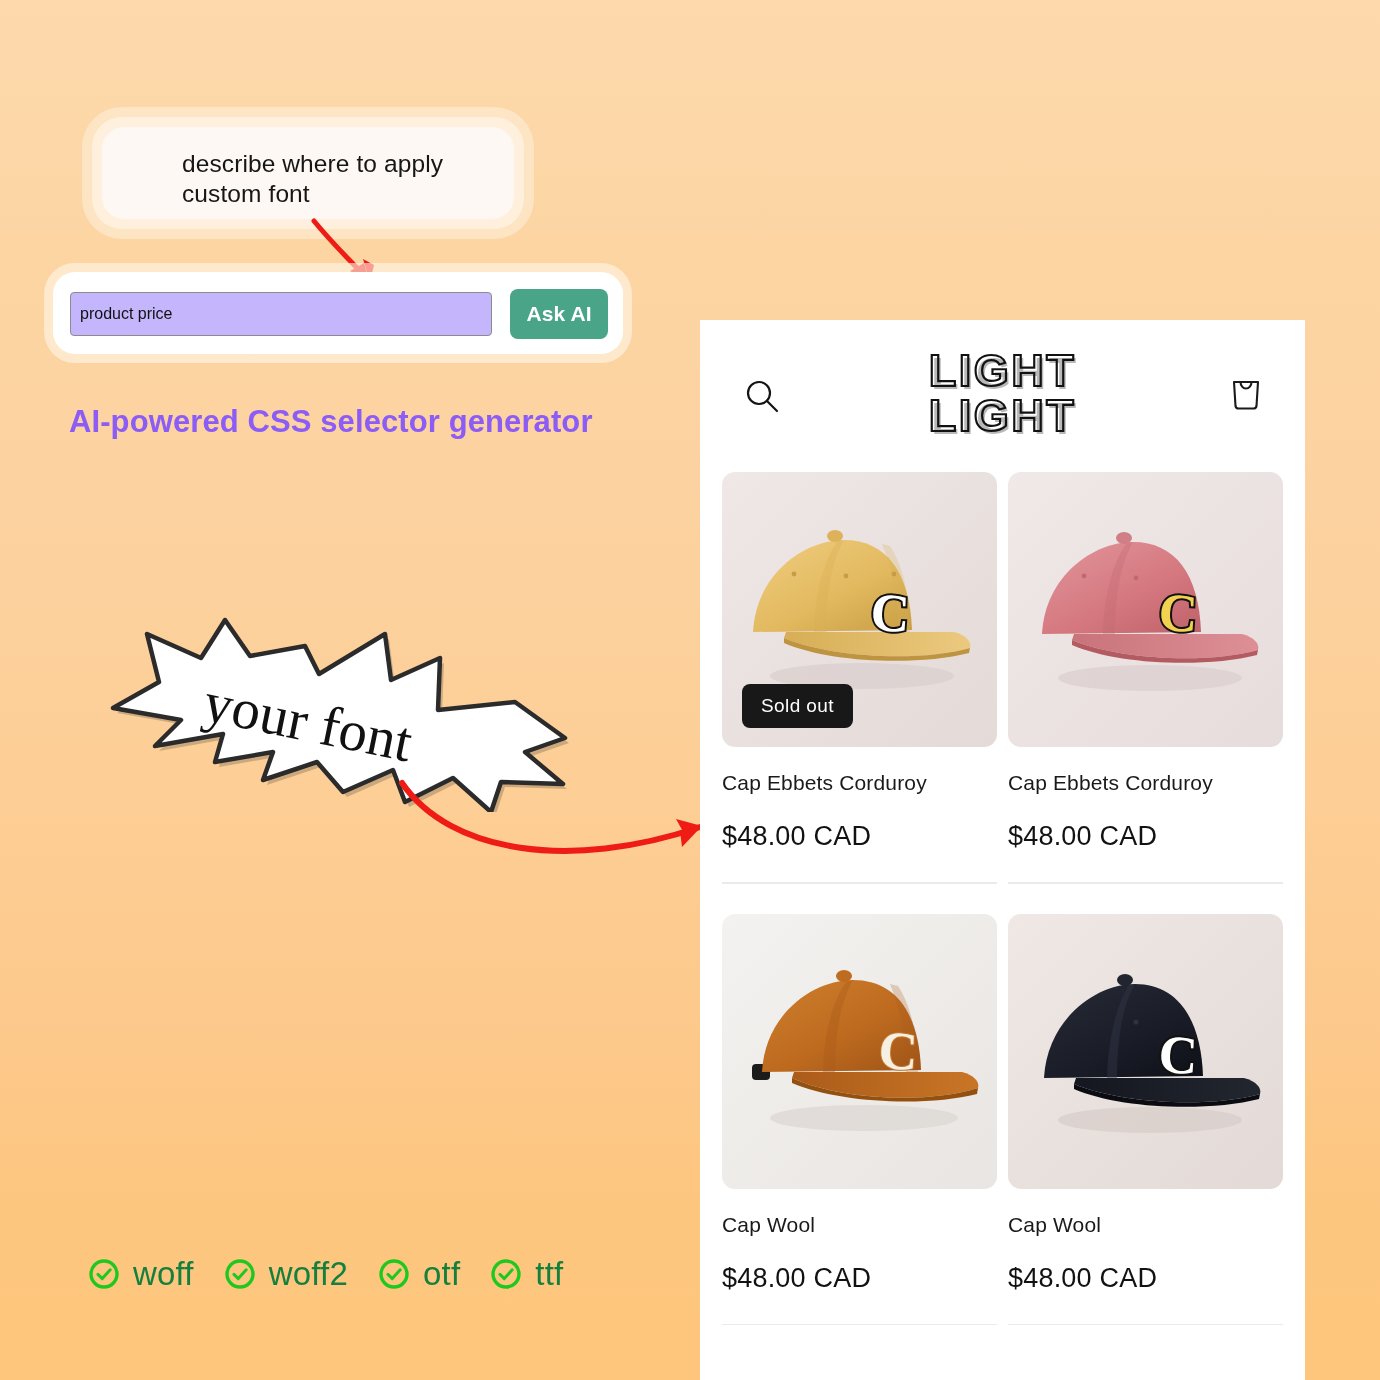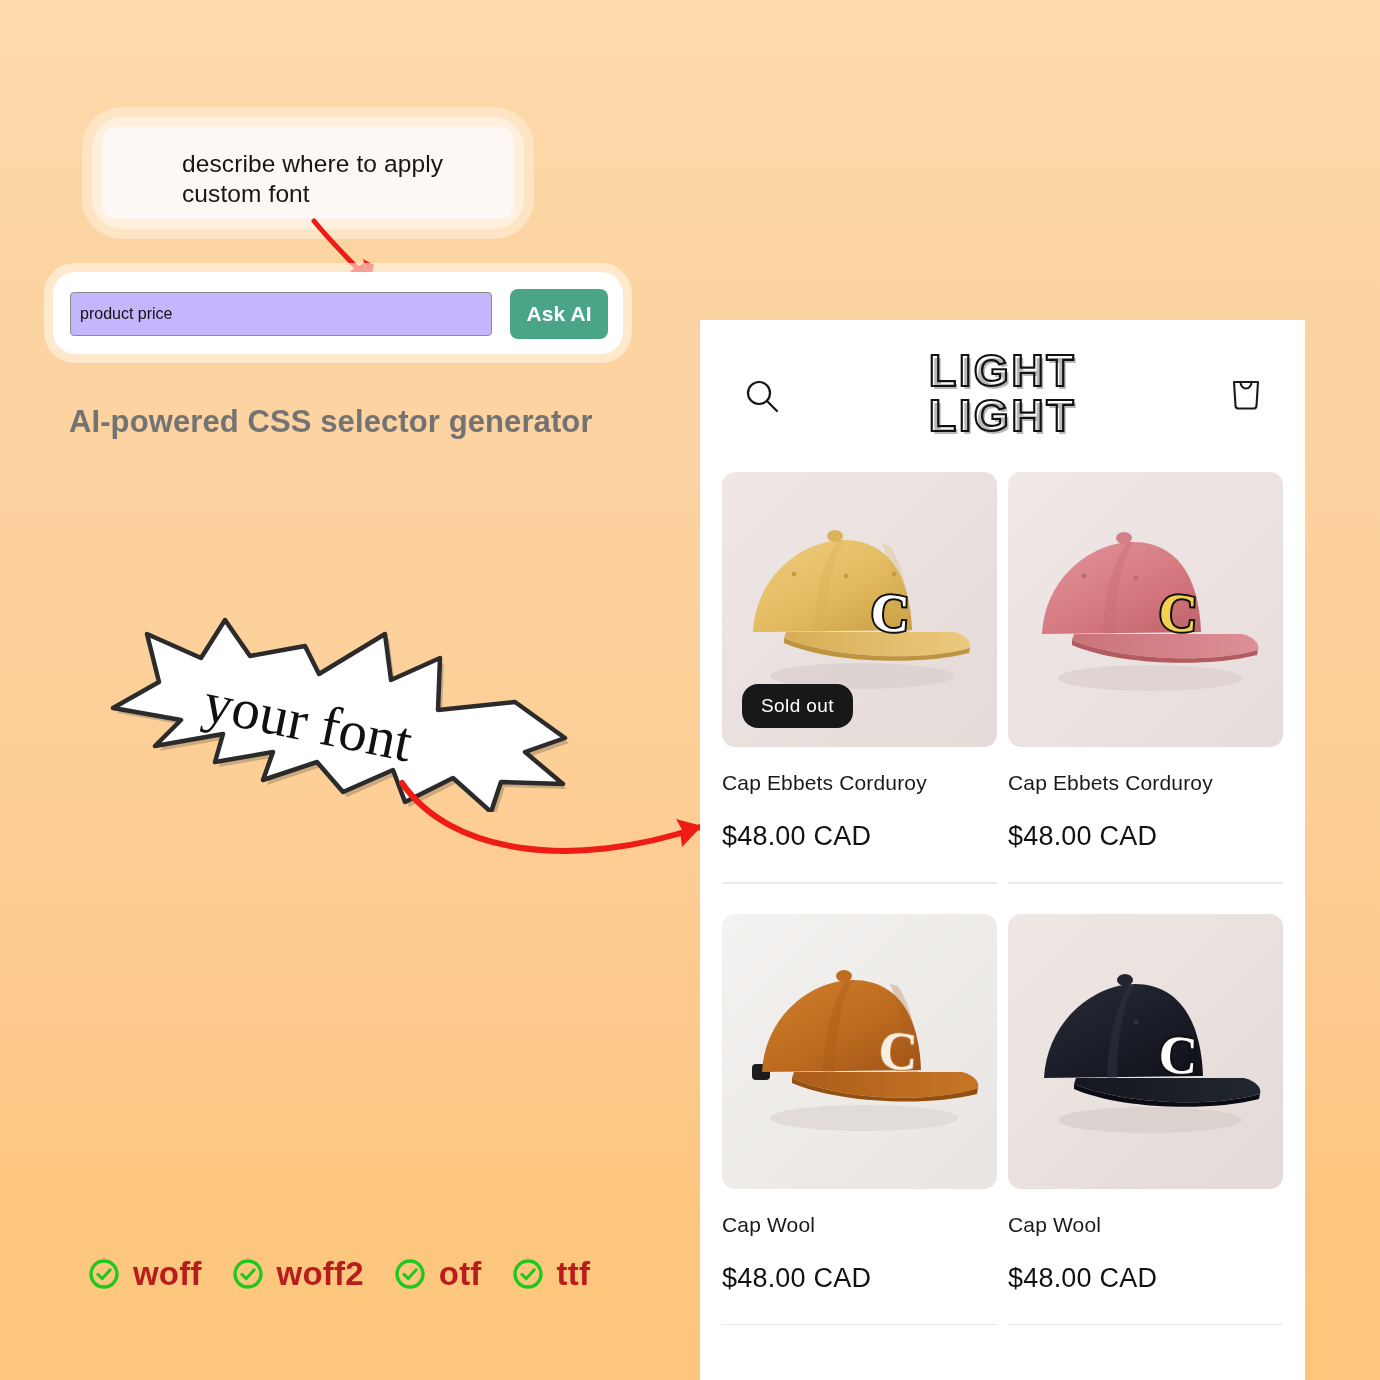--- a/index.html
+++ b/index.html
@@ -20,21 +20,21 @@
   
   #left-panel { position:absolute; left:0; top:0; width:700px; height:1380px; }
 
   .tooltip-wrap {
     position:absolute; left:92px; top:117px; width:432px; height:112px;
     background:#FEF0DC; border-radius:30px;
     box-shadow:0 0 0 10px rgba(254,240,220,0.55);
   }
   .tooltip-card {
     position:absolute; left:10px; top:10px; right:10px; bottom:10px;
-    background:#FDF8F3; border-radius:14px;
+    background:#FDF8F3; border-radius:22px;
   }
   .tooltip-text {
     position:absolute; left:80px; top:22px; right:16px;
     font-size:24.5px; line-height:30px; color:#161616;
     letter-spacing:.1px; font-weight:400;
   }
 
   .search-shell {
     position:absolute; left:53px; top:272px; width:570px; height:82px;
     background:#FFFFFF; border-radius:22px;
@@ -48,21 +48,21 @@
   }
   .ask-ai-btn {
     position:absolute; right:15px; top:17px; width:98px; height:50px;
     background:#4AA487; border:none; border-radius:8px; color:#fff;
     font-family:"Liberation Sans", sans-serif; font-size:21px; font-weight:700;
     letter-spacing:.1px; cursor:pointer;
   }
 
   .caption {
     position:absolute; left:69px; top:404px;
-    font-size:31px; font-weight:700; color:#737373; letter-spacing:.1px;
+    font-size:31px; font-weight:700; color:#8b5cf6; letter-spacing:.1px;
     white-space:nowrap;
   }
 
   
   #arrow-tooltip { position:absolute; left:300px; top:215px; }
   
   #starburst { position:absolute; left:95px; top:612px; }
   .burst-label {
     position:absolute; left:205px; top:668px;
     font-family:"Liberation Serif", serif;
@@ -70,21 +70,21 @@
     transform: rotate(11.5deg);
     transform-origin: left center;
   }
   
   #arrow-price { position:absolute; left:380px; top:775px; }
 
   
   .formats { position:absolute; left:88px; top:1255px; display:flex; align-items:center; gap:0; }
   .fmt { display:flex; align-items:center; gap:13px; margin-right:30px; }
   .fmt:last-child { margin-right:0; }
-  .fmt-label { font-size:33px; font-weight:700; color:#b91c1c; letter-spacing:.2px; }
+  .fmt-label { font-size:33px; font-weight:400; color:#15803d; letter-spacing:.2px; }
 
   
   #store-panel {
     position:absolute; left:700px; top:320px; width:605px; height:1060px;
     background:#FFFFFF; overflow:hidden;
   }
   .store-header {
     position:relative; height:152px;
   }
   .hdr-search { position:absolute; left:42px; top:56px; }
@@ -109,21 +109,21 @@
   .card { position:relative; padding-bottom:30px; }
   .thumb {
     position:relative; width:100%; height:275px;
     border-radius:13px; overflow:hidden;
   }
   .thumb svg { display:block; width:100%; height:100%; }
   .soldout {
     position:absolute; left:20px; bottom:19px;
     background:#181818; color:#fff;
     font-size:19px; letter-spacing:.4px;
-    padding:11px 19px; border-radius:16px;
+    padding:11px 19px; border-radius:8px;
   }
   .p-title { margin-top:24px; font-size:21px; color:#1a1a1a; letter-spacing:.15px; }
   .p-price { margin-top:26px; font-size:27px; color:#121212; letter-spacing:.2px; }
   .divider { margin-top:30px; height:1.5px; background:#ECE9E6; }
 </style>
 </head>
 <body>
 
 <div id="left-panel">
 

